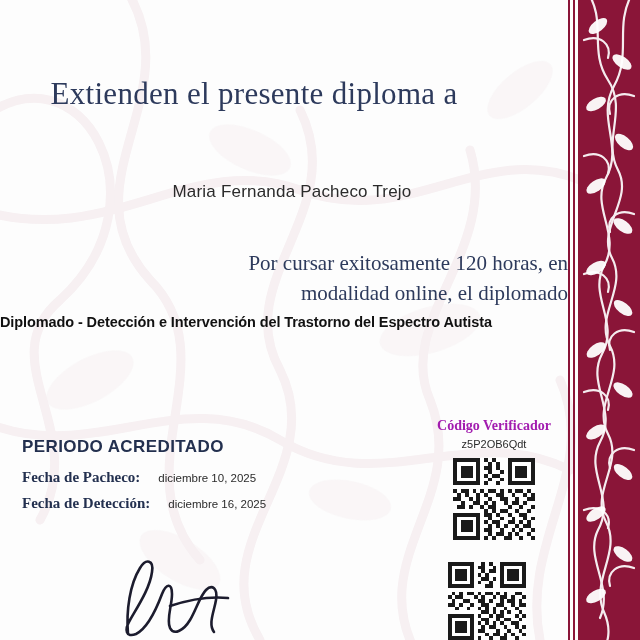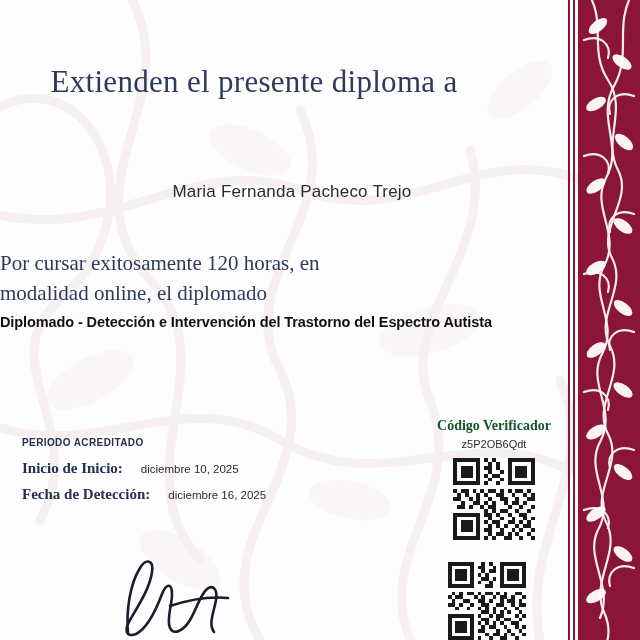--- a/index.html
+++ b/index.html
@@ -50,21 +50,21 @@
     width: 2px;
     background: #8a1538;
   }
   .right-band .rule-a { left: 0px; }
   .right-band .rule-b { left: 5px; }
 
   
   .headline {
     position: absolute;
     left: 0;
-    top: 64px;
+    top: 76px;
     width: 508px;
     text-align: center;
     font-family: "Liberation Serif", serif;
     font-size: 31px;
     color: #2d3a5c;
     letter-spacing: 0.3px;
   }
 
   .recipient {
     position: absolute;
@@ -75,21 +75,21 @@
     font-size: 17px;
     color: #2b2b2b;
     letter-spacing: 0.2px;
   }
 
   .course-line {
     position: absolute;
     left: 0;
     top: 248px;
     width: 568px;
-    text-align: left;
+    text-align: right;
     font-family: "Liberation Serif", serif;
     font-size: 21px;
     color: #2d3a5c;
     line-height: 1.45;
   }
 
   .course-title {
     position: absolute;
     left: 0;
     top: 314px;
@@ -102,21 +102,21 @@
   }
 
   
   .period {
     position: absolute;
     left: 22px;
     top: 437px;
     color: #23304f;
   }
   .period-heading {
-    font-size: 10px;
+    font-size: 17px;
     font-weight: bold;
     letter-spacing: 0.4px;
     color: #23304f;
     margin-bottom: 12px;
   }
   .period-row {
     display: flex;
     align-items: baseline;
     margin-bottom: 9px;
   }
@@ -137,21 +137,21 @@
     position: absolute;
     left: 424px;
     top: 418px;
     width: 140px;
     text-align: center;
   }
   .verifier-title {
     font-family: "Liberation Serif", serif;
     font-size: 14px;
     font-weight: bold;
-    color: #14532d;
+    color: #a21caf;
   }
   .verifier-code {
     font-size: 11px;
     color: #2b2b2b;
     margin-top: 4px;
   }
   .qr-wrap {
     margin: 8px auto 0 auto;
     width: 82px;
     height: 82px;
@@ -212,21 +212,21 @@
   <div class="course-line">
     <div>Por cursar exitosamente 120 horas, en</div>
     <div>modalidad online, el diplomado</div>
   </div>
 
   <div class="course-title">Diplomado - Detección e Intervención del Trastorno del Espectro Autista</div>
 
   <div class="period">
     <div class="period-heading">PERIODO ACREDITADO</div>
     <div class="period-row">
-      <span class="period-label">Inicio de Inicio:</span>
+      <span class="period-label">Fecha de Pacheco:</span>
       <span class="period-value">diciembre 10, 2025</span>
     </div>
     <div class="period-row">
       <span class="period-label">Fecha de Detección:</span>
       <span class="period-value">diciembre 16, 2025</span>
     </div>
   </div>
 
   <div class="verifier">
     <div class="verifier-title">Código Verificador</div>

